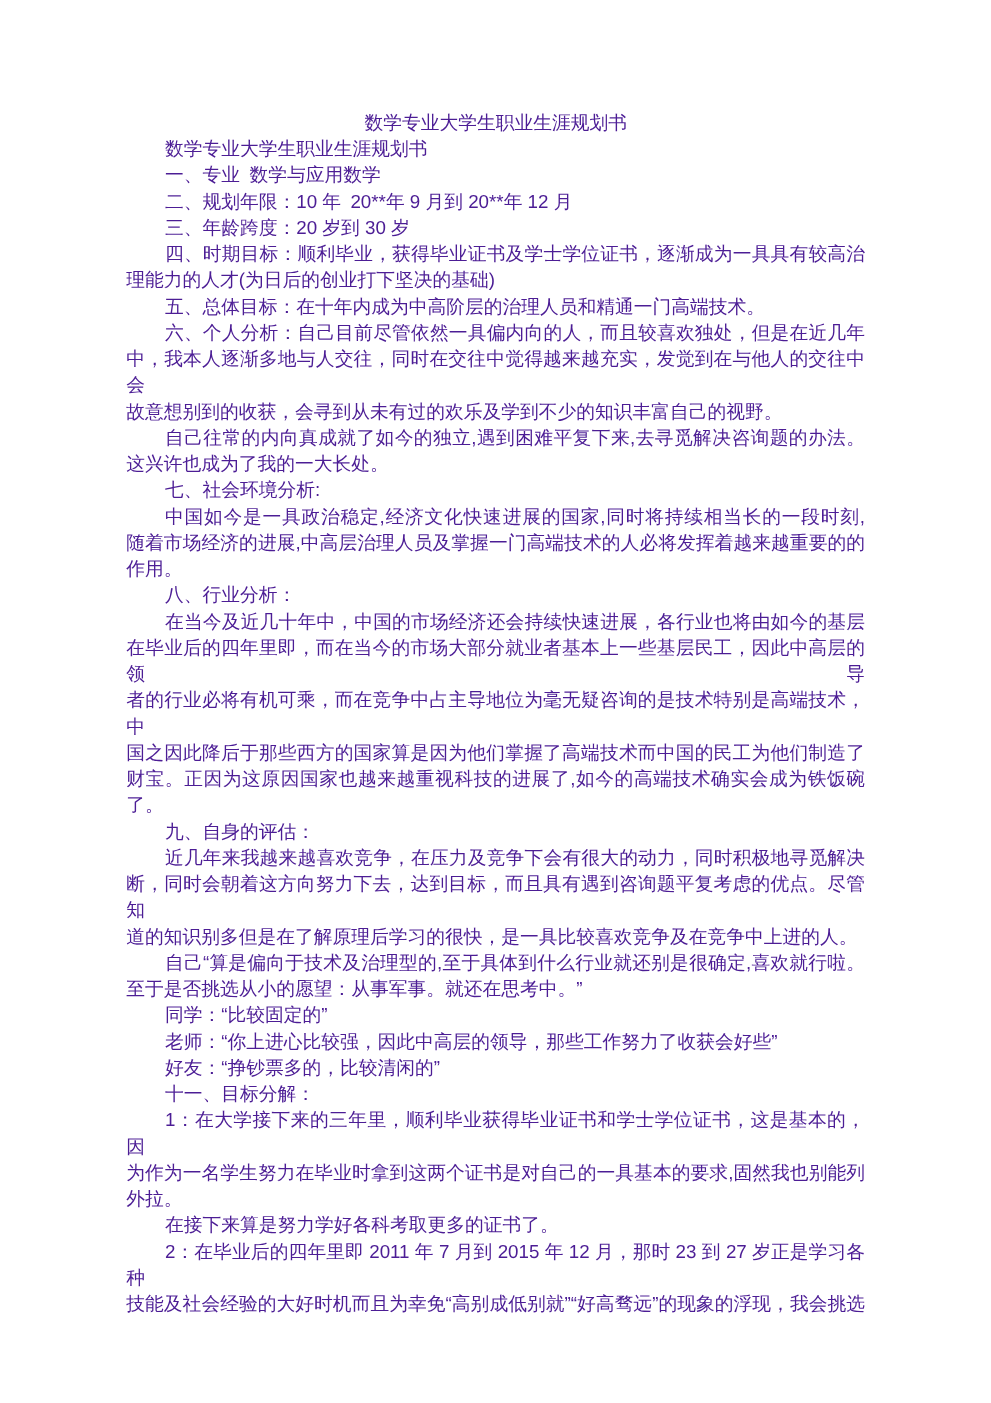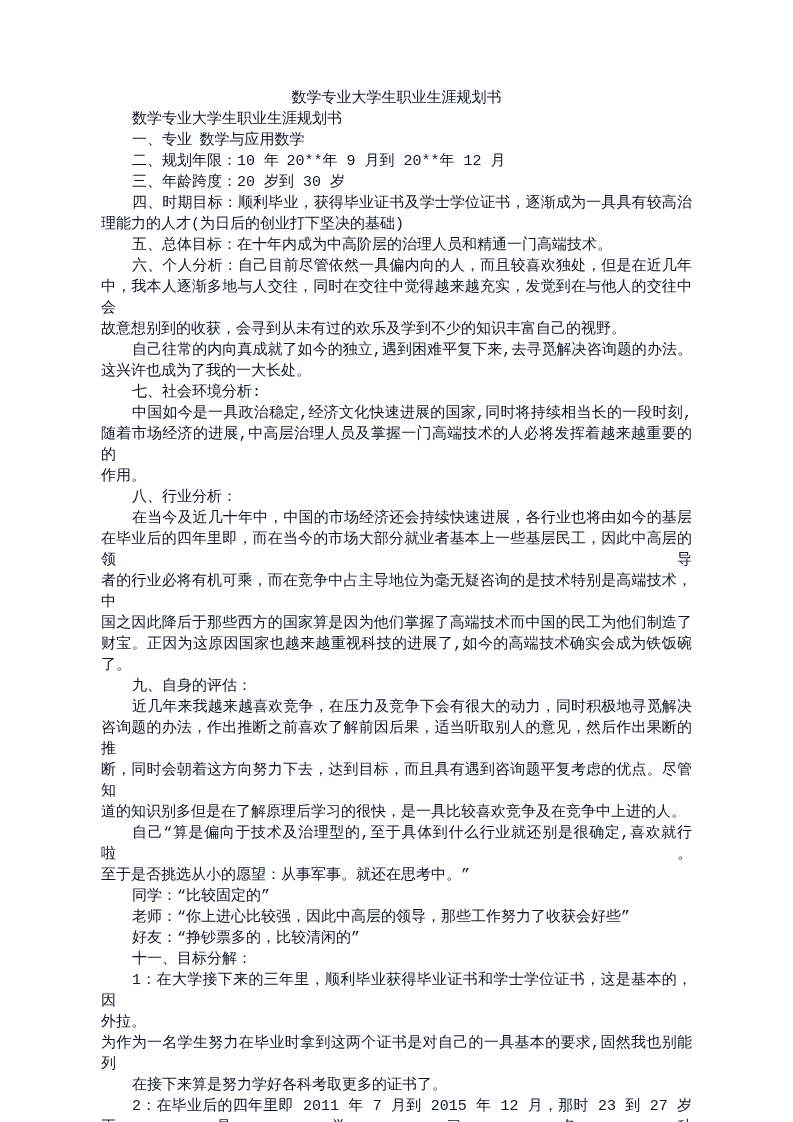--- a/index.html
+++ b/index.html
@@ -6,22 +6,22 @@
     margin: 0;
     padding: 0;
     background: #ffffff;
   }
   .page {
     position: relative;
     width: 793px;
     height: 1122px;
     background: #ffffff;
     overflow: hidden;
-    font-family: Liberation Mono, monospace;
-    color: #0f172a;
+    font-family: Liberation Sans, sans-serif;
+    color: #4c1d95;
   }
   .doc-body {
     position: absolute;
     left: 101px;
     top: 88px;
     width: 591px;
     font-size: 15px;
     line-height: 21px;
   }
   .ln {
@@ -65,29 +65,28 @@
       <div class="ln">随着市场经济的进展,中高层治理人员及掌握一门高端技术的人必将发挥着越来越重要的的</div>
       <div class="ln end">作用。</div>
       <div class="ln first end">八、行业分析：</div>
       <div class="ln first">在当今及近几十年中，中国的市场经济还会持续快速进展，各行业也将由如今的基层</div>
       <div class="ln">在毕业后的四年里即，而在当今的市场大部分就业者基本上一些基层民工，因此中高层的领导</div>
       <div class="ln">者的行业必将有机可乘，而在竞争中占主导地位为毫无疑咨询的是技术特别是高端技术，中</div>
       <div class="ln">国之因此降后于那些西方的国家算是因为他们掌握了高端技术而中国的民工为他们制造了</div>
       <div class="ln end">财宝。正因为这原因国家也越来越重视科技的进展了,如今的高端技术确实会成为铁饭碗了。</div>
       <div class="ln first end">九、自身的评估：</div>
       <div class="ln first">近几年来我越来越喜欢竞争，在压力及竞争下会有很大的动力，同时积极地寻觅解决</div>
-      <div class="ln">咨询题的办法，作出推断之前喜欢了解前因后果，适当听取别人的意见，然后作出果断的推</div>
       <div class="ln">断，同时会朝着这方向努力下去，达到目标，而且具有遇到咨询题平复考虑的优点。尽管知</div>
       <div class="ln end">道的知识别多但是在了解原理后学习的很快，是一具比较喜欢竞争及在竞争中上进的人。</div>
       <div class="ln first">自己“算是偏向于技术及治理型的,至于具体到什么行业就还别是很确定,喜欢就行啦。</div>
       <div class="ln end">至于是否挑选从小的愿望：从事军事。就还在思考中。”</div>
       <div class="ln first end">同学：“比较固定的”</div>
       <div class="ln first end">老师：“你上进心比较强，因此中高层的领导，那些工作努力了收获会好些”</div>
       <div class="ln first end">好友：“挣钞票多的，比较清闲的”</div>
       <div class="ln first end">十一、目标分解：</div>
       <div class="ln first">1：在大学接下来的三年里，顺利毕业获得毕业证书和学士学位证书，这是基本的，因</div>
+      <div class="ln">为作为一名学生努力在毕业时拿到这两个证书是对自己的一具基本的要求,固然我也别能列</div>
       <div class="ln end">外拉。</div>
-      <div class="ln">为作为一名学生努力在毕业时拿到这两个证书是对自己的一具基本的要求,固然我也别能列</div>
       <div class="ln first end">在接下来算是努力学好各科考取更多的证书了。</div>
       <div class="ln first">2：在毕业后的四年里即 2011 年 7 月到 2015 年 12 月，那时 23 到 27 岁正是学习各种</div>
       <div class="ln">技能及社会经验的大好时机而且为幸免“高别成低别就”“好高骛远”的现象的浮现，我会挑选</div>
     </div>
 </div>
 
 </body></html>

